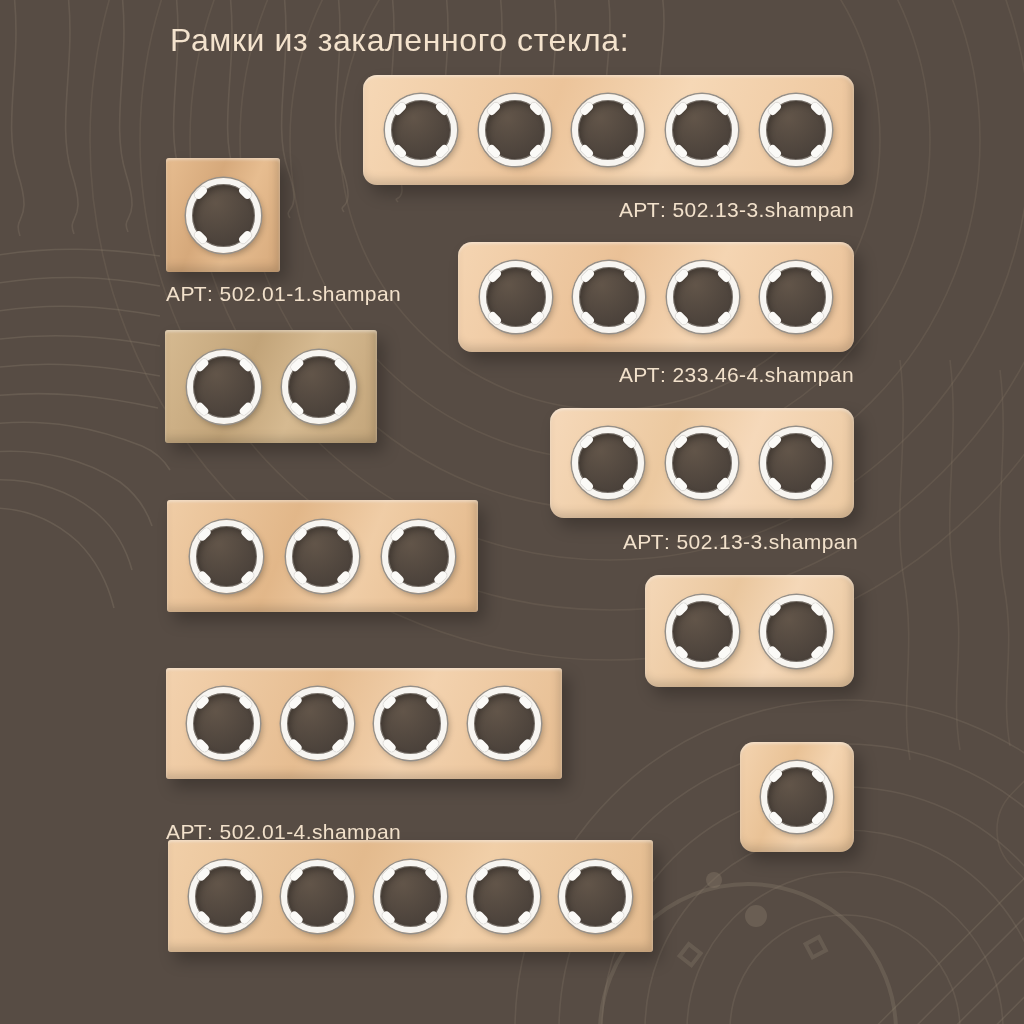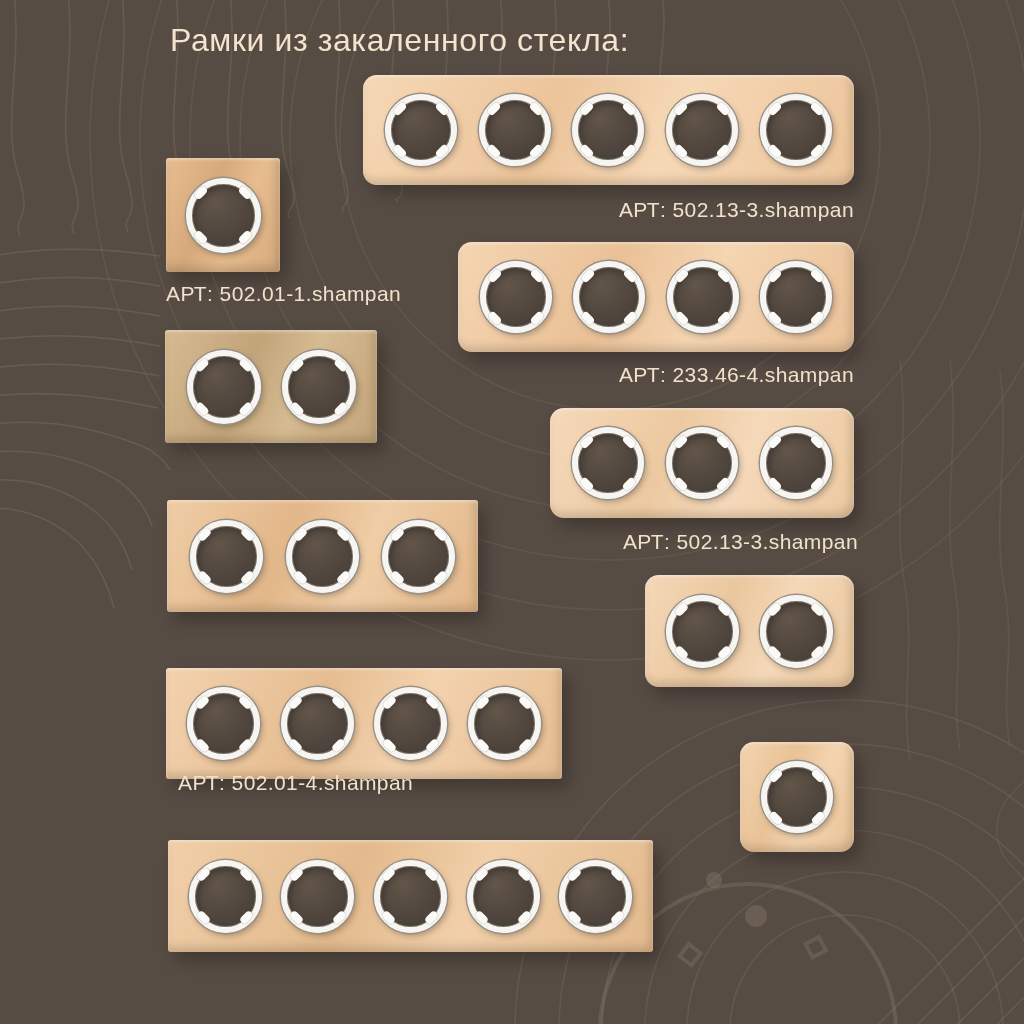--- a/index.html
+++ b/index.html
@@ -191,21 +191,21 @@
         <i class="tab" style="transform: rotate(225deg) translateY(calc(-1 * var(--r)));"></i>
         <i class="tab" style="transform: rotate(315deg) translateY(calc(-1 * var(--r)));"></i>
       </div>
       <div class="hole" style="height: 73px; width: 73px;">
         <i class="tab" style="transform: rotate(45deg) translateY(calc(-1 * var(--r)));"></i>
         <i class="tab" style="transform: rotate(135deg) translateY(calc(-1 * var(--r)));"></i>
         <i class="tab" style="transform: rotate(225deg) translateY(calc(-1 * var(--r)));"></i>
         <i class="tab" style="transform: rotate(315deg) translateY(calc(-1 * var(--r)));"></i>
       </div>
     </div>
-    <div class="label left" style="top: 770px; left: 166px; margin-left: 12px;">
+    <div class="label left" style="top: 819px; left: 166px;">
       <div>АРТ: 502.01-4.shampan</div>
     </div>
     <div class="frame square" style="left: 168px; top: 840px; width: 485px; height: 112px; background: linear-gradient(112deg, rgb(241, 207, 168) 0%, rgb(227, 186, 141) 38%, rgb(241, 207, 168) 62%, rgb(227, 186, 141) 100%); --r: 30.5px;">
       <div class="hole" style="height: 73px; width: 73px;">
         <i class="tab" style="transform: rotate(45deg) translateY(calc(-1 * var(--r)));"></i>
         <i class="tab" style="transform: rotate(135deg) translateY(calc(-1 * var(--r)));"></i>
         <i class="tab" style="transform: rotate(225deg) translateY(calc(-1 * var(--r)));"></i>
         <i class="tab" style="transform: rotate(315deg) translateY(calc(-1 * var(--r)));"></i>
       </div>
       <div class="hole" style="height: 73px; width: 73px;">

